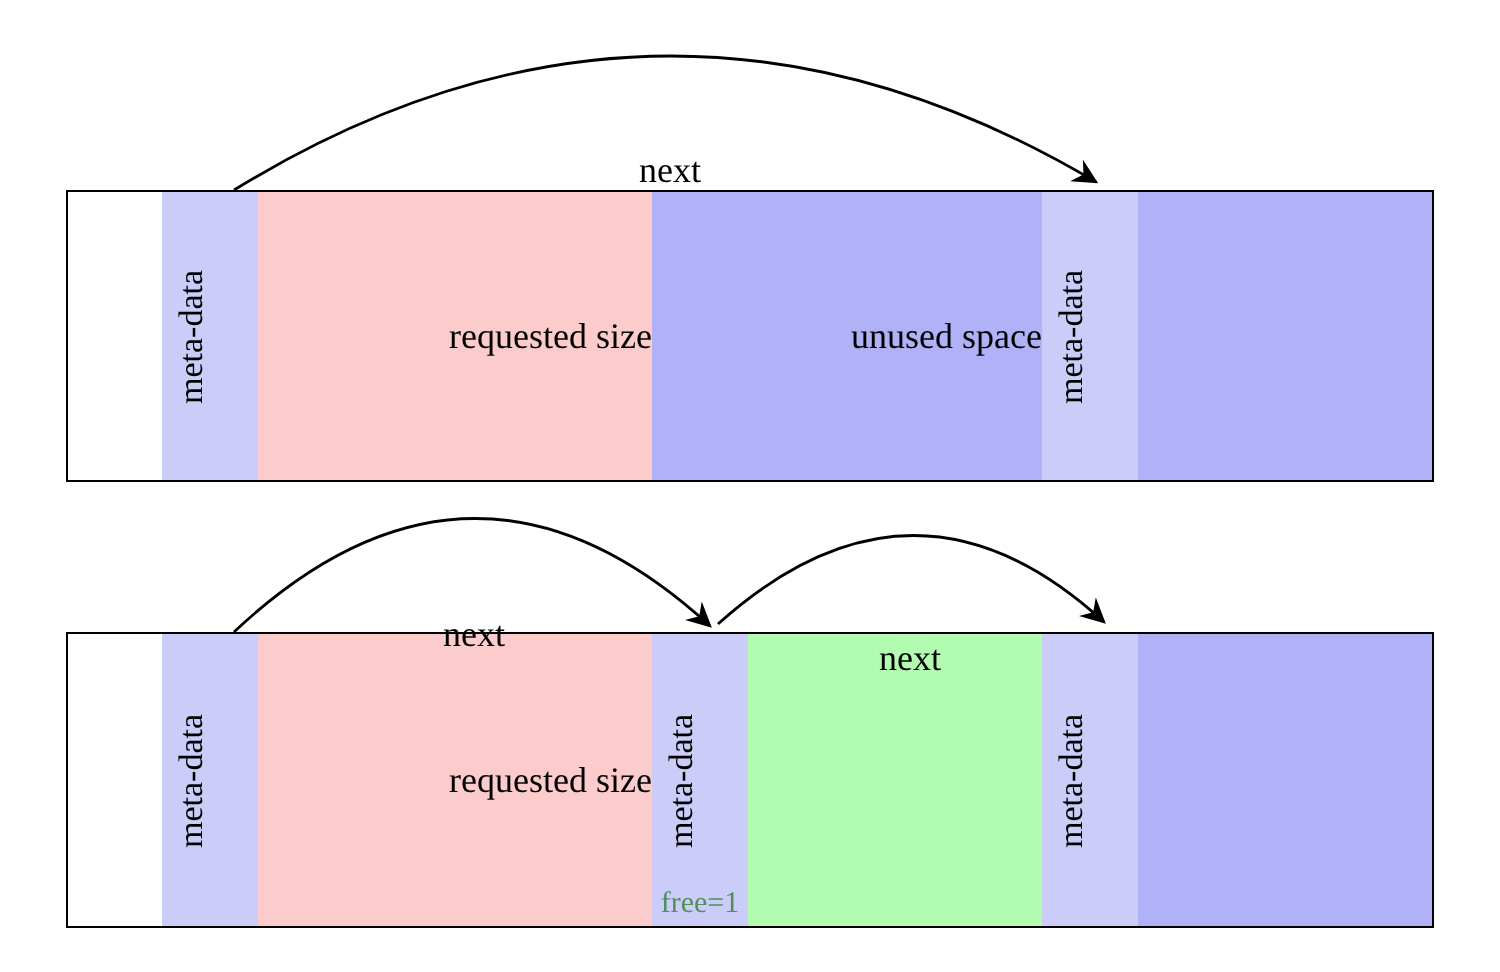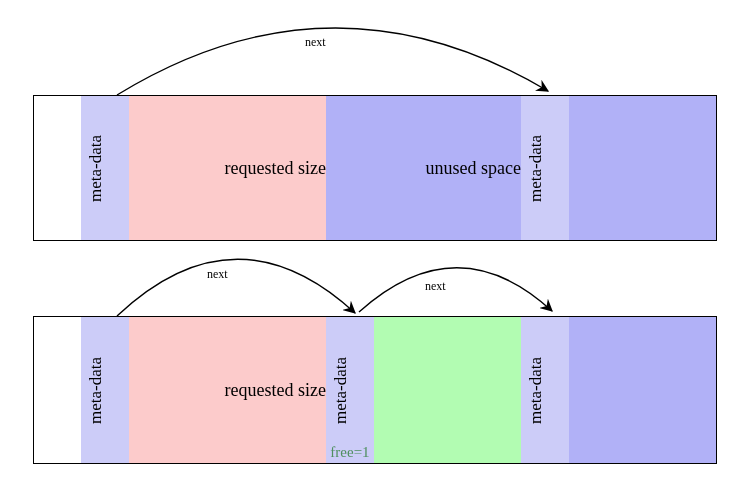--- a/index.html
+++ b/index.html
@@ -12,21 +12,21 @@
     border:1.6px solid var(--border,#000);
   }
   .seg{position:absolute;top:0;bottom:0;display:flex;align-items:center;justify-content:flex-end;}
   .seg.pad{background:transparent;}
   .seg.meta{background:var(--meta,#ccccf8);}
   .seg.alloc{background:var(--alloc,#fccbcb);}
   .seg.unused{background:var(--unused,#b1b1f7);}
   .seg.freeblk{background:var(--freeblk,#b2fcb2);}
   .seg-label{font-size:18px;line-height:1;white-space:nowrap;}
   .vlabel{transform:rotate(-90deg);font-size:17px;}
-  .next-label{position:absolute;width:60px;font-size:12px;line-height:1;}
+  .next-label{position:absolute;width:60px;text-align:center;font-size:18px;line-height:1;margin-top:40px;}
   .free-flag{position:absolute;font-size:15px;line-height:1;color:var(--freetext,#4f8f5f);text-align:center;}
   svg.arrows{position:absolute;left:0;top:0;width:750px;height:486px;pointer-events:none;}
   svg.arrows path.arc{fill:none;stroke:var(--border,#000);stroke-width:1.4;}
 </style>
 </head>
 <body>
 
 <div class="canvas">
 
   <div class="bar" style="left:33px;top:95px;width:684px;height:146px;">

